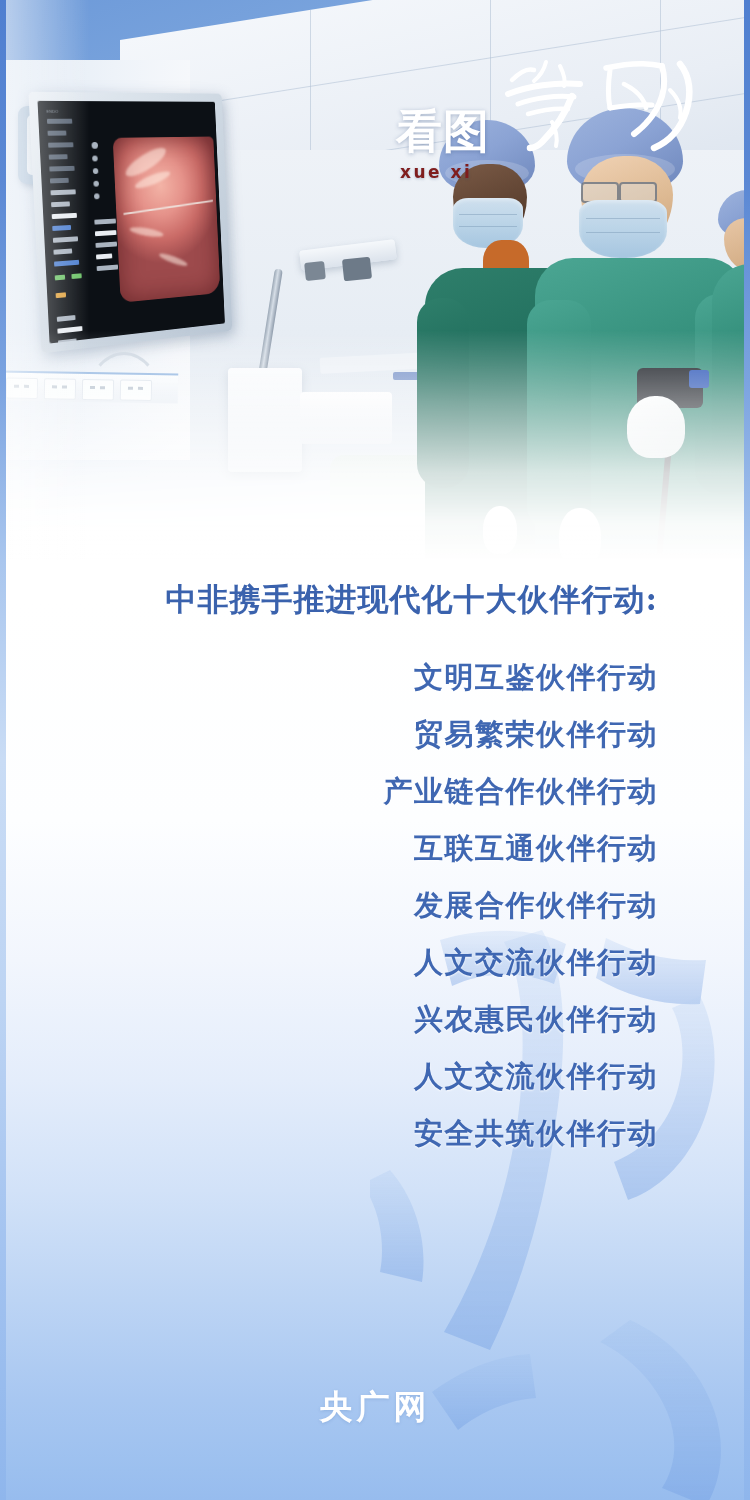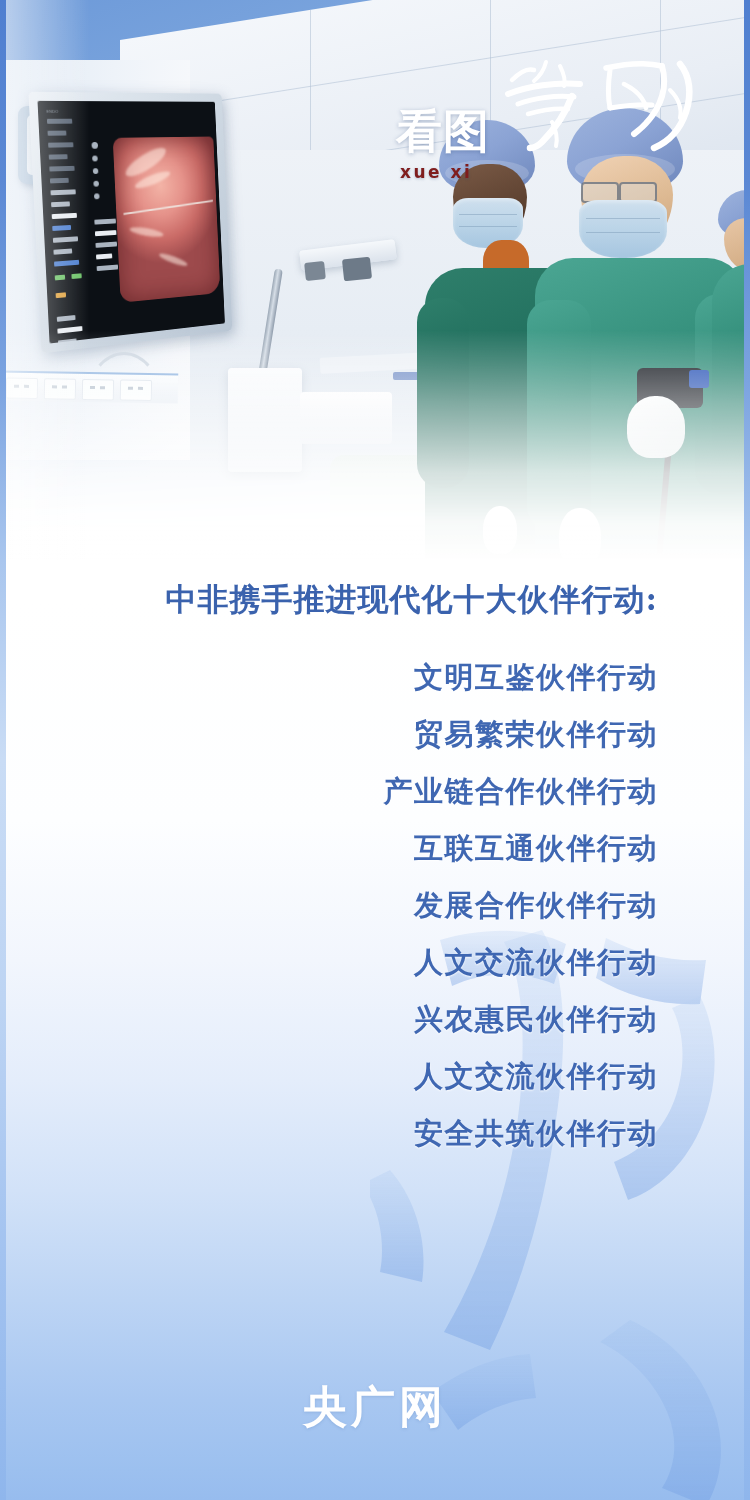--- a/index.html
+++ b/index.html
@@ -489,21 +489,21 @@
     bottom: 0;
     width: 750px;
     height: 170px;
     display: flex;
     align-items: center;
     justify-content: center;
     z-index: 7;
   }
   .footer-logo {
     font-family: "DejaVu Sans", "Liberation Sans", sans-serif;
-    font-size: 44px;
+    font-size: 33px;
     font-weight: bold;
     color: #ffffff;
     letter-spacing: 4px;
     text-shadow: 0 1px 3px rgba(80,120,180,.25);
     margin-bottom: 16px;
   }
 </style>
 </head>
 <body>
 

